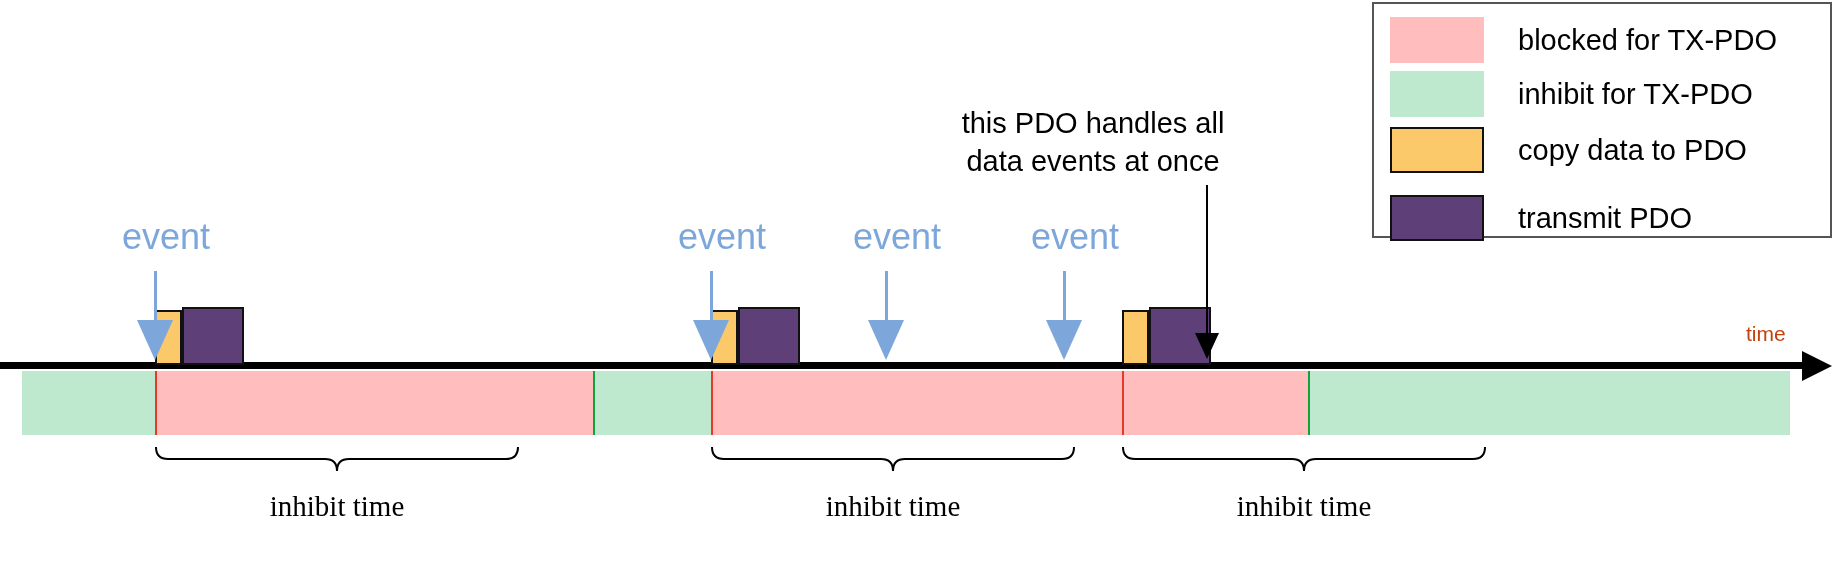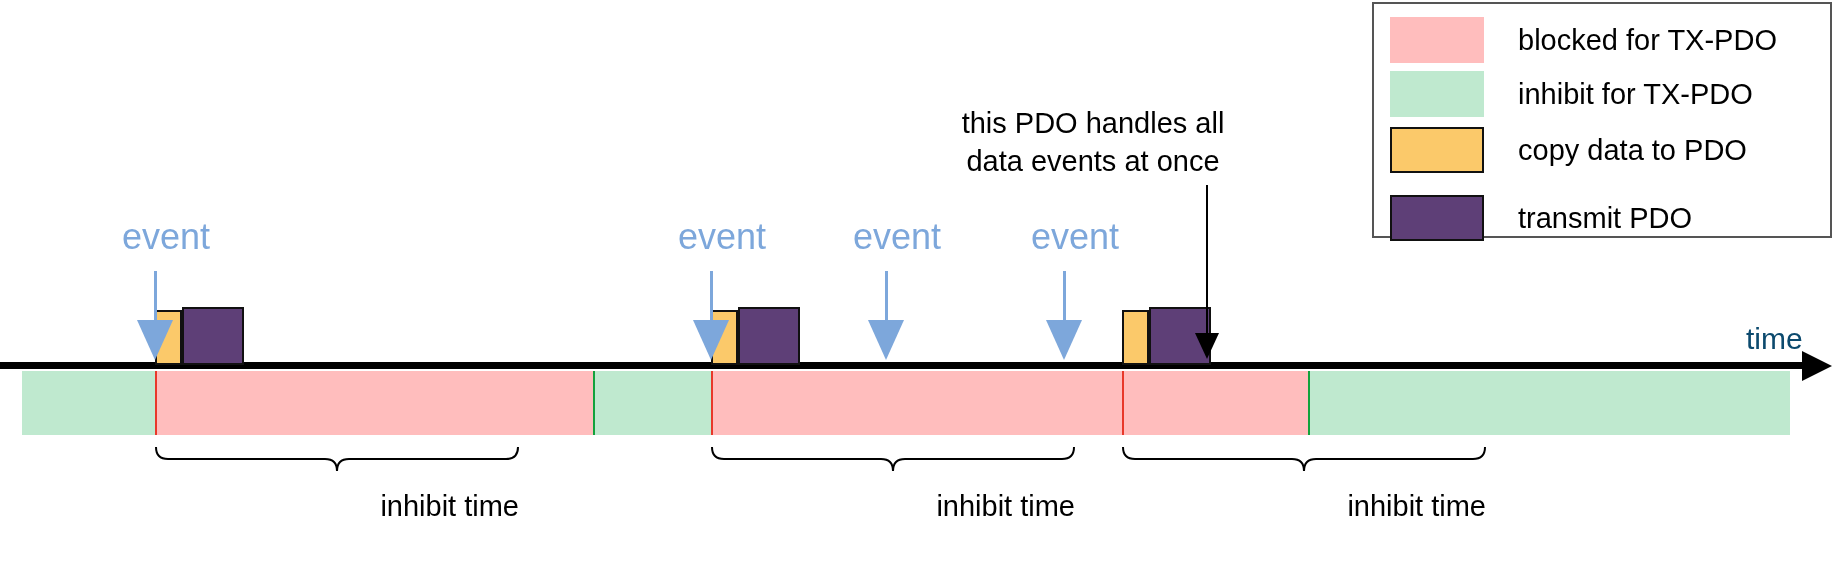--- a/index.html
+++ b/index.html
@@ -48,22 +48,22 @@
     position: absolute;
     top: 351px;
     width: 0;
     height: 0;
     border-top: 15px solid transparent;
     border-bottom: 15px solid transparent;
     border-left: 30px solid #000000;
   }
   .axis-label {
     position: absolute;
-    font-size: 30px;
-    color: #0c4a6e;
+    font-size: 21px;
+    color: #c2410c;
     white-space: nowrap;
   }
 
   
   .blk {
     position: absolute;
     box-sizing: border-box;
     border: 2px solid #111111;
     bottom: 198px;
   }
@@ -116,22 +116,23 @@
   }
 
   
   .brace {
     position: absolute;
   }
   .brace-label {
     position: absolute;
     font-size: 29px;
     color: #000000;
-    text-align: right;
-    white-space: nowrap;
+    text-align: center;
+    white-space: nowrap;
+    font-family: Liberation Serif, serif;
   }
 
   
   #legend {
     position: absolute;
     left: 1372px;
     top: 2px;
     width: 460px;
     height: 236px;
     box-sizing: border-box;

